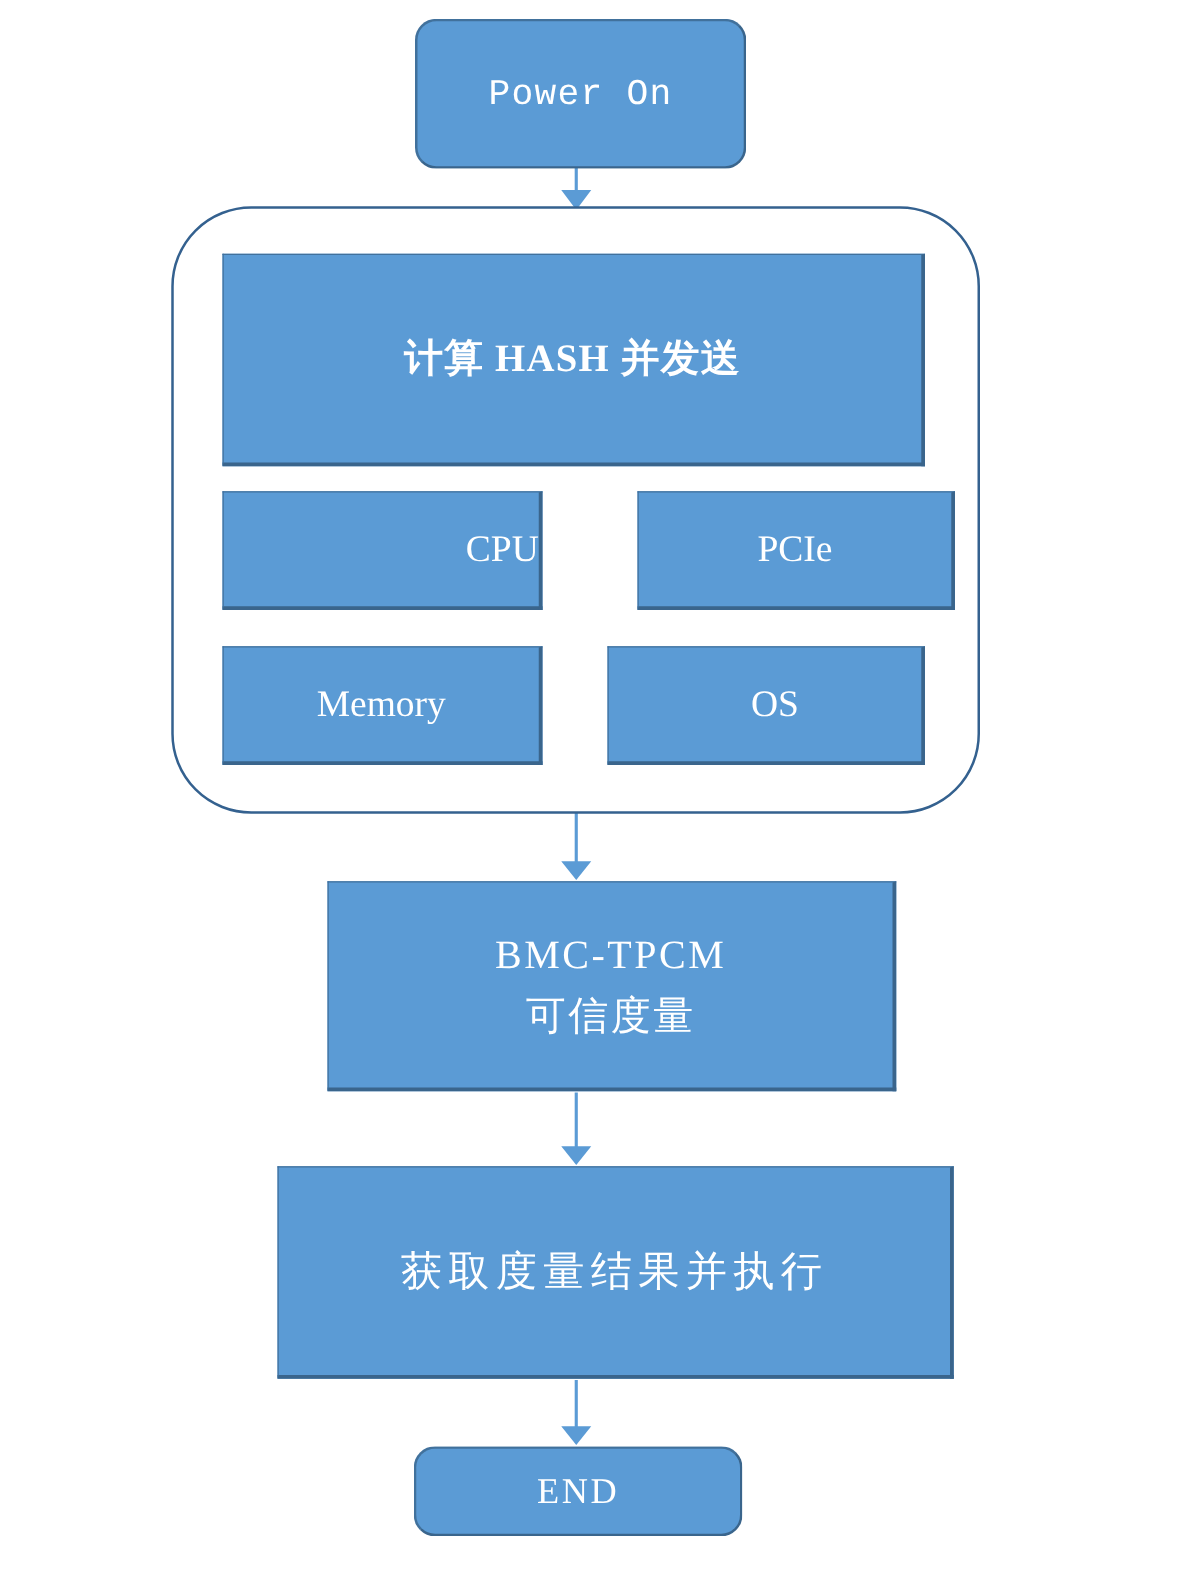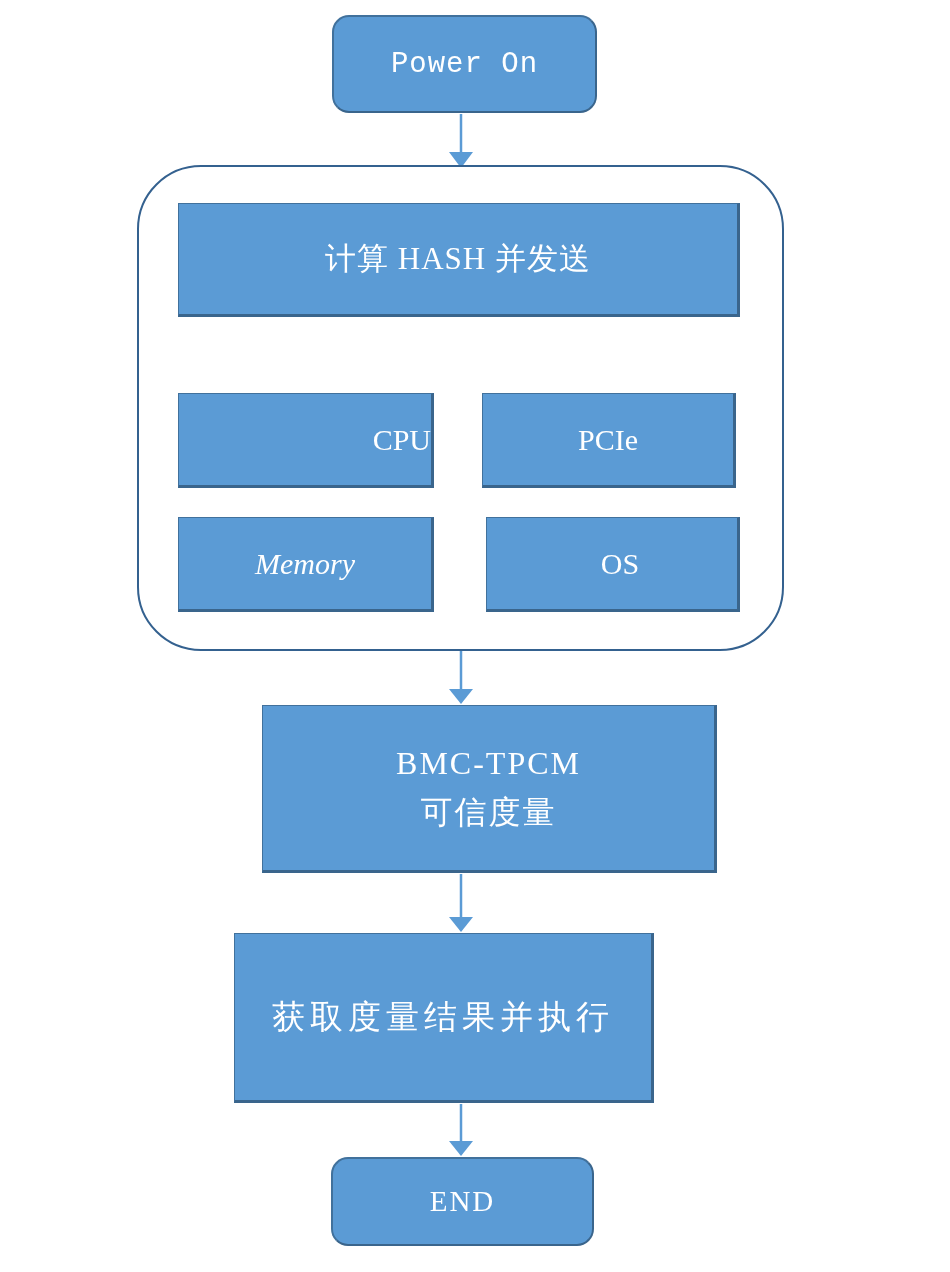--- a/index.html
+++ b/index.html
@@ -24,35 +24,35 @@
     border-right-width:3px;border-bottom-width:3px;
     border-right-color:var(--box-border-dark);border-bottom-color:var(--box-border-dark);
   }
   .node.rounded{border-width:2px;border-radius:17px;}
   .group{
     position:absolute;left:137px;top:165px;width:647px;height:486px;
     background:var(--bg);border:2px solid var(--container-border);
     border-radius:64px;box-sizing:border-box;
   }
   #power-on{
-    left:332px;top:15px;width:265px;height:98px;
+    left:332px;top:15px;width:265px;height:120px;
     font-family:"Liberation Mono","DejaVu Sans Mono",monospace;
     font-size:29px;letter-spacing:1px;text-align:right;
   }
-  #hash{left:178px;top:203px;width:562px;height:114px;font-size:31px;letter-spacing:1px;}
+  #hash{left:178px;top:203px;width:562px;height:170px;font-size:31px;letter-spacing:1px;font-weight:bold;}
   #cpu{left:178px;top:393px;width:256px;height:95px;font-size:30px;justify-content:flex-end;}
-  #pcie{left:482px;top:393px;width:254px;height:95px;font-size:30px;}
-  #memory{left:178px;top:517px;width:256px;height:95px;font-size:30px;font-style:italic;}
+  #pcie{left:510px;top:393px;width:254px;height:95px;font-size:30px;}
+  #memory{left:178px;top:517px;width:256px;height:95px;font-size:30px;}
   #os{left:486px;top:517px;width:254px;height:95px;font-size:30px;padding-left:16px;}
   #bmc{
     left:234px;top:705px;width:455px;height:168px;
     font-size:32px;letter-spacing:2px;flex-direction:column;line-height:49px;margin-left:28px;
   }
-  #result{left:234px;top:933px;width:420px;height:170px;font-size:33px;letter-spacing:5px;}
-  #end{left:331px;top:1157px;width:263px;height:89px;font-size:29px;letter-spacing:2px;}
+  #result{left:222px;top:933px;width:541px;height:170px;font-size:33px;letter-spacing:5px;}
+  #end{left:331px;top:1157px;width:263px;height:72px;font-size:29px;letter-spacing:2px;}
   .label{display:block;}
 </style>
 </head>
 <body>
 
 <div class="canvas">
 
   <svg class="connectors" viewBox="0 0 950 1272" xmlns="http://www.w3.org/2000/svg">
 
     <g>

